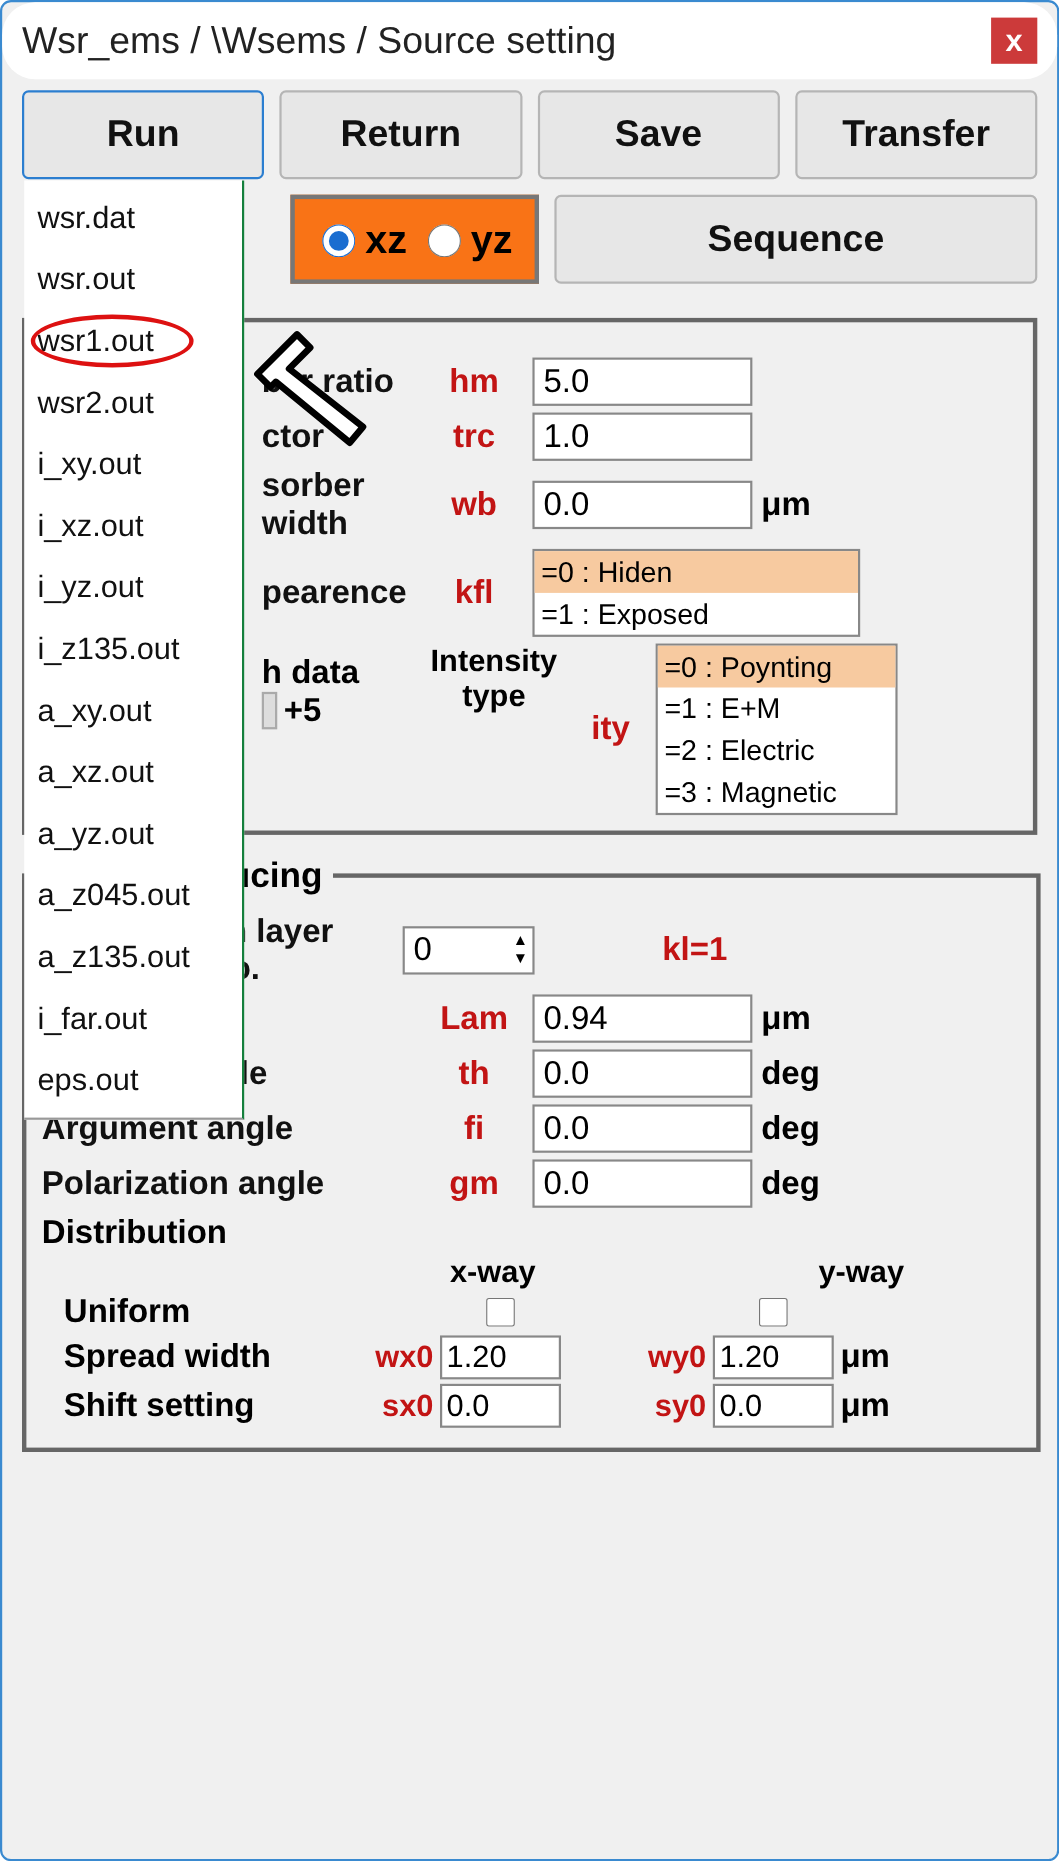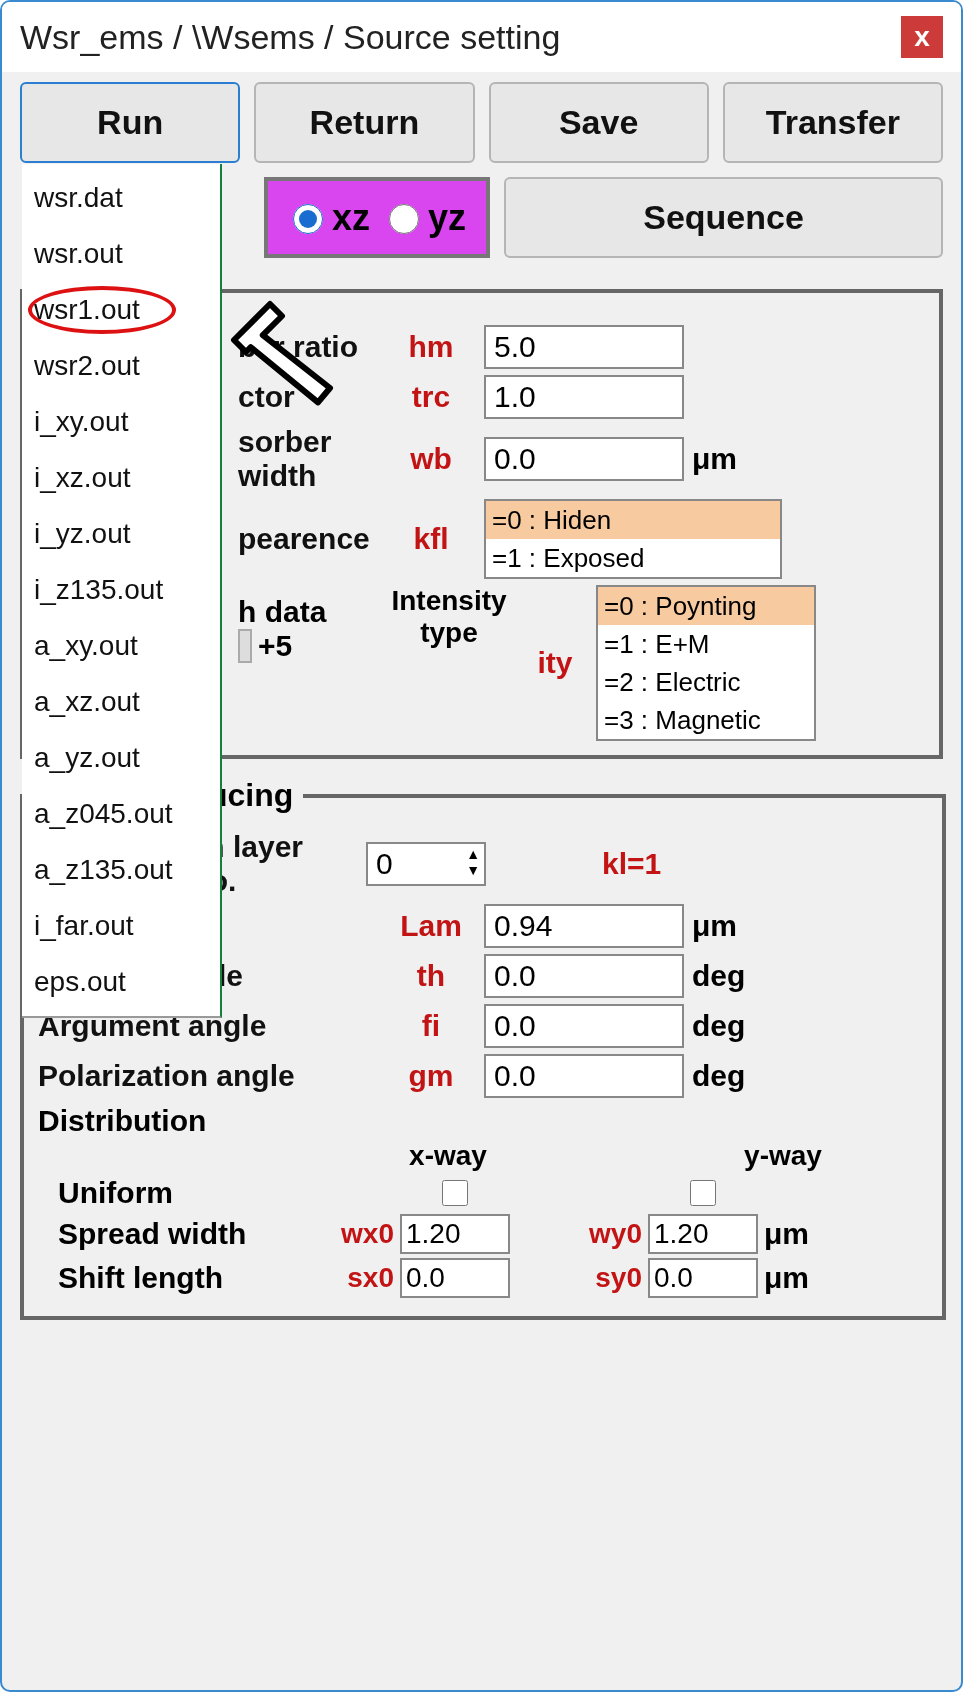--- a/index.html
+++ b/index.html
@@ -17,20 +17,21 @@
     position: relative;
   }
   .titlebar {
     height: 70px;
     display: flex;
     align-items: center;
     padding: 0 18px;
     background: #fff;
     border-top-left-radius: 8px;
     border-top-right-radius: 8px;
+    border-radius: 30px;
   }
   .titlebar .title {
     flex: 1;
     font-size: 34px;
     color: #222;
     font-weight: 400;
   }
   .close-btn {
     width: 42px; height: 42px;
     background: #cc3a3a;
@@ -66,21 +67,21 @@
   }
   .btn.primary { border-color: #2b7ed0; background:#e7e7e7; }
   .second-row {
     display: flex;
     gap: 14px;
     align-items: stretch;
     margin-bottom: 14px;
   }
   .radio-panel {
     border: 4px solid #777;
-    background: #d946ef;
+    background: #f97316;
     padding: 6px 20px;
     display: flex;
     align-items: center;
     gap: 14px;
     font-size: 36px;
     font-weight: 700;
   }
   .radio-panel input[type=radio] {
     width: 30px; height: 30px;
     accent-color: #1a6dd0;
@@ -348,21 +349,21 @@
         <span class="lab2" style="padding-left:20px">Spread width</span>
         <span class="red2">wx0</span>
         <input class="small-val" value="1.20" style="">
         <span></span>
         <span class="red2">wy0</span>
         <input class="small-val" value="1.20" style="">
         <span class="unit">μm</span>
       </div>
 
       <div class="dist-row">
-        <span class="lab2" style="padding-left:20px">Shift length</span>
+        <span class="lab2" style="padding-left:20px">Shift setting</span>
         <span class="red2">sx0</span>
         <input class="small-val" value="0.0" style="">
         <span></span>
         <span class="red2">sy0</span>
         <input class="small-val" value="0.0" style="">
         <span class="unit">μm</span>
       </div>
     </fieldset>
   </div>
 

